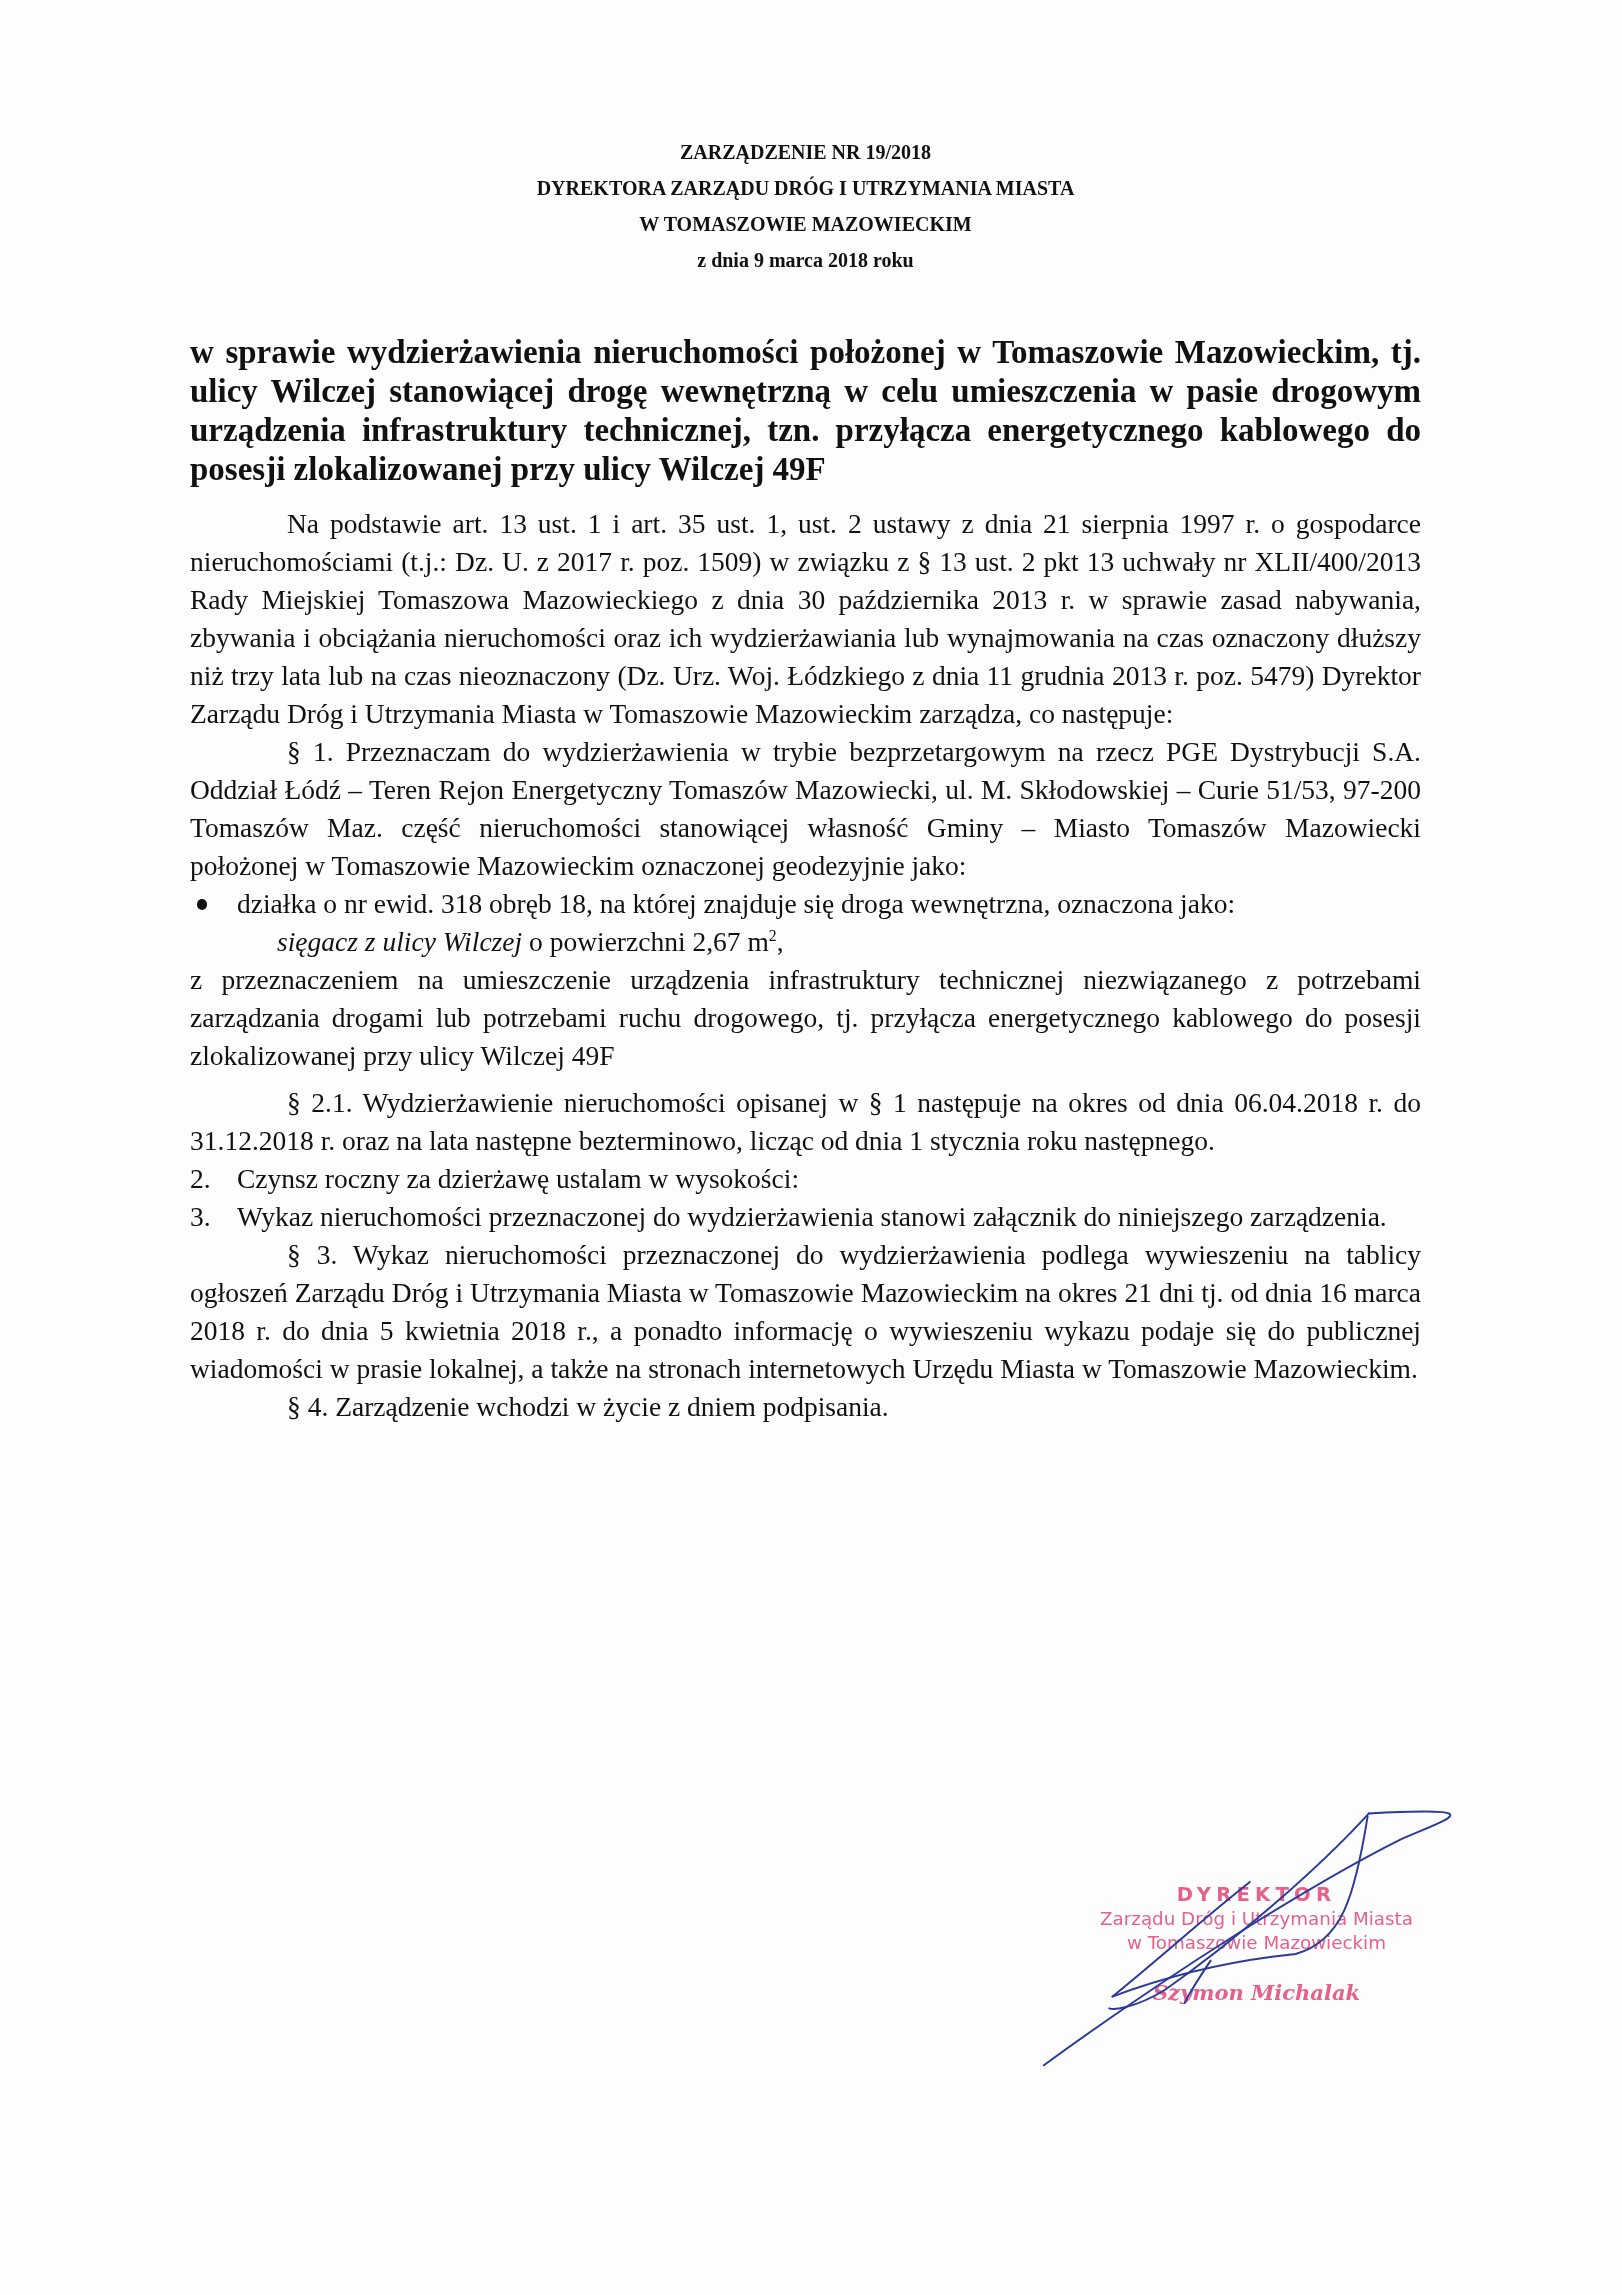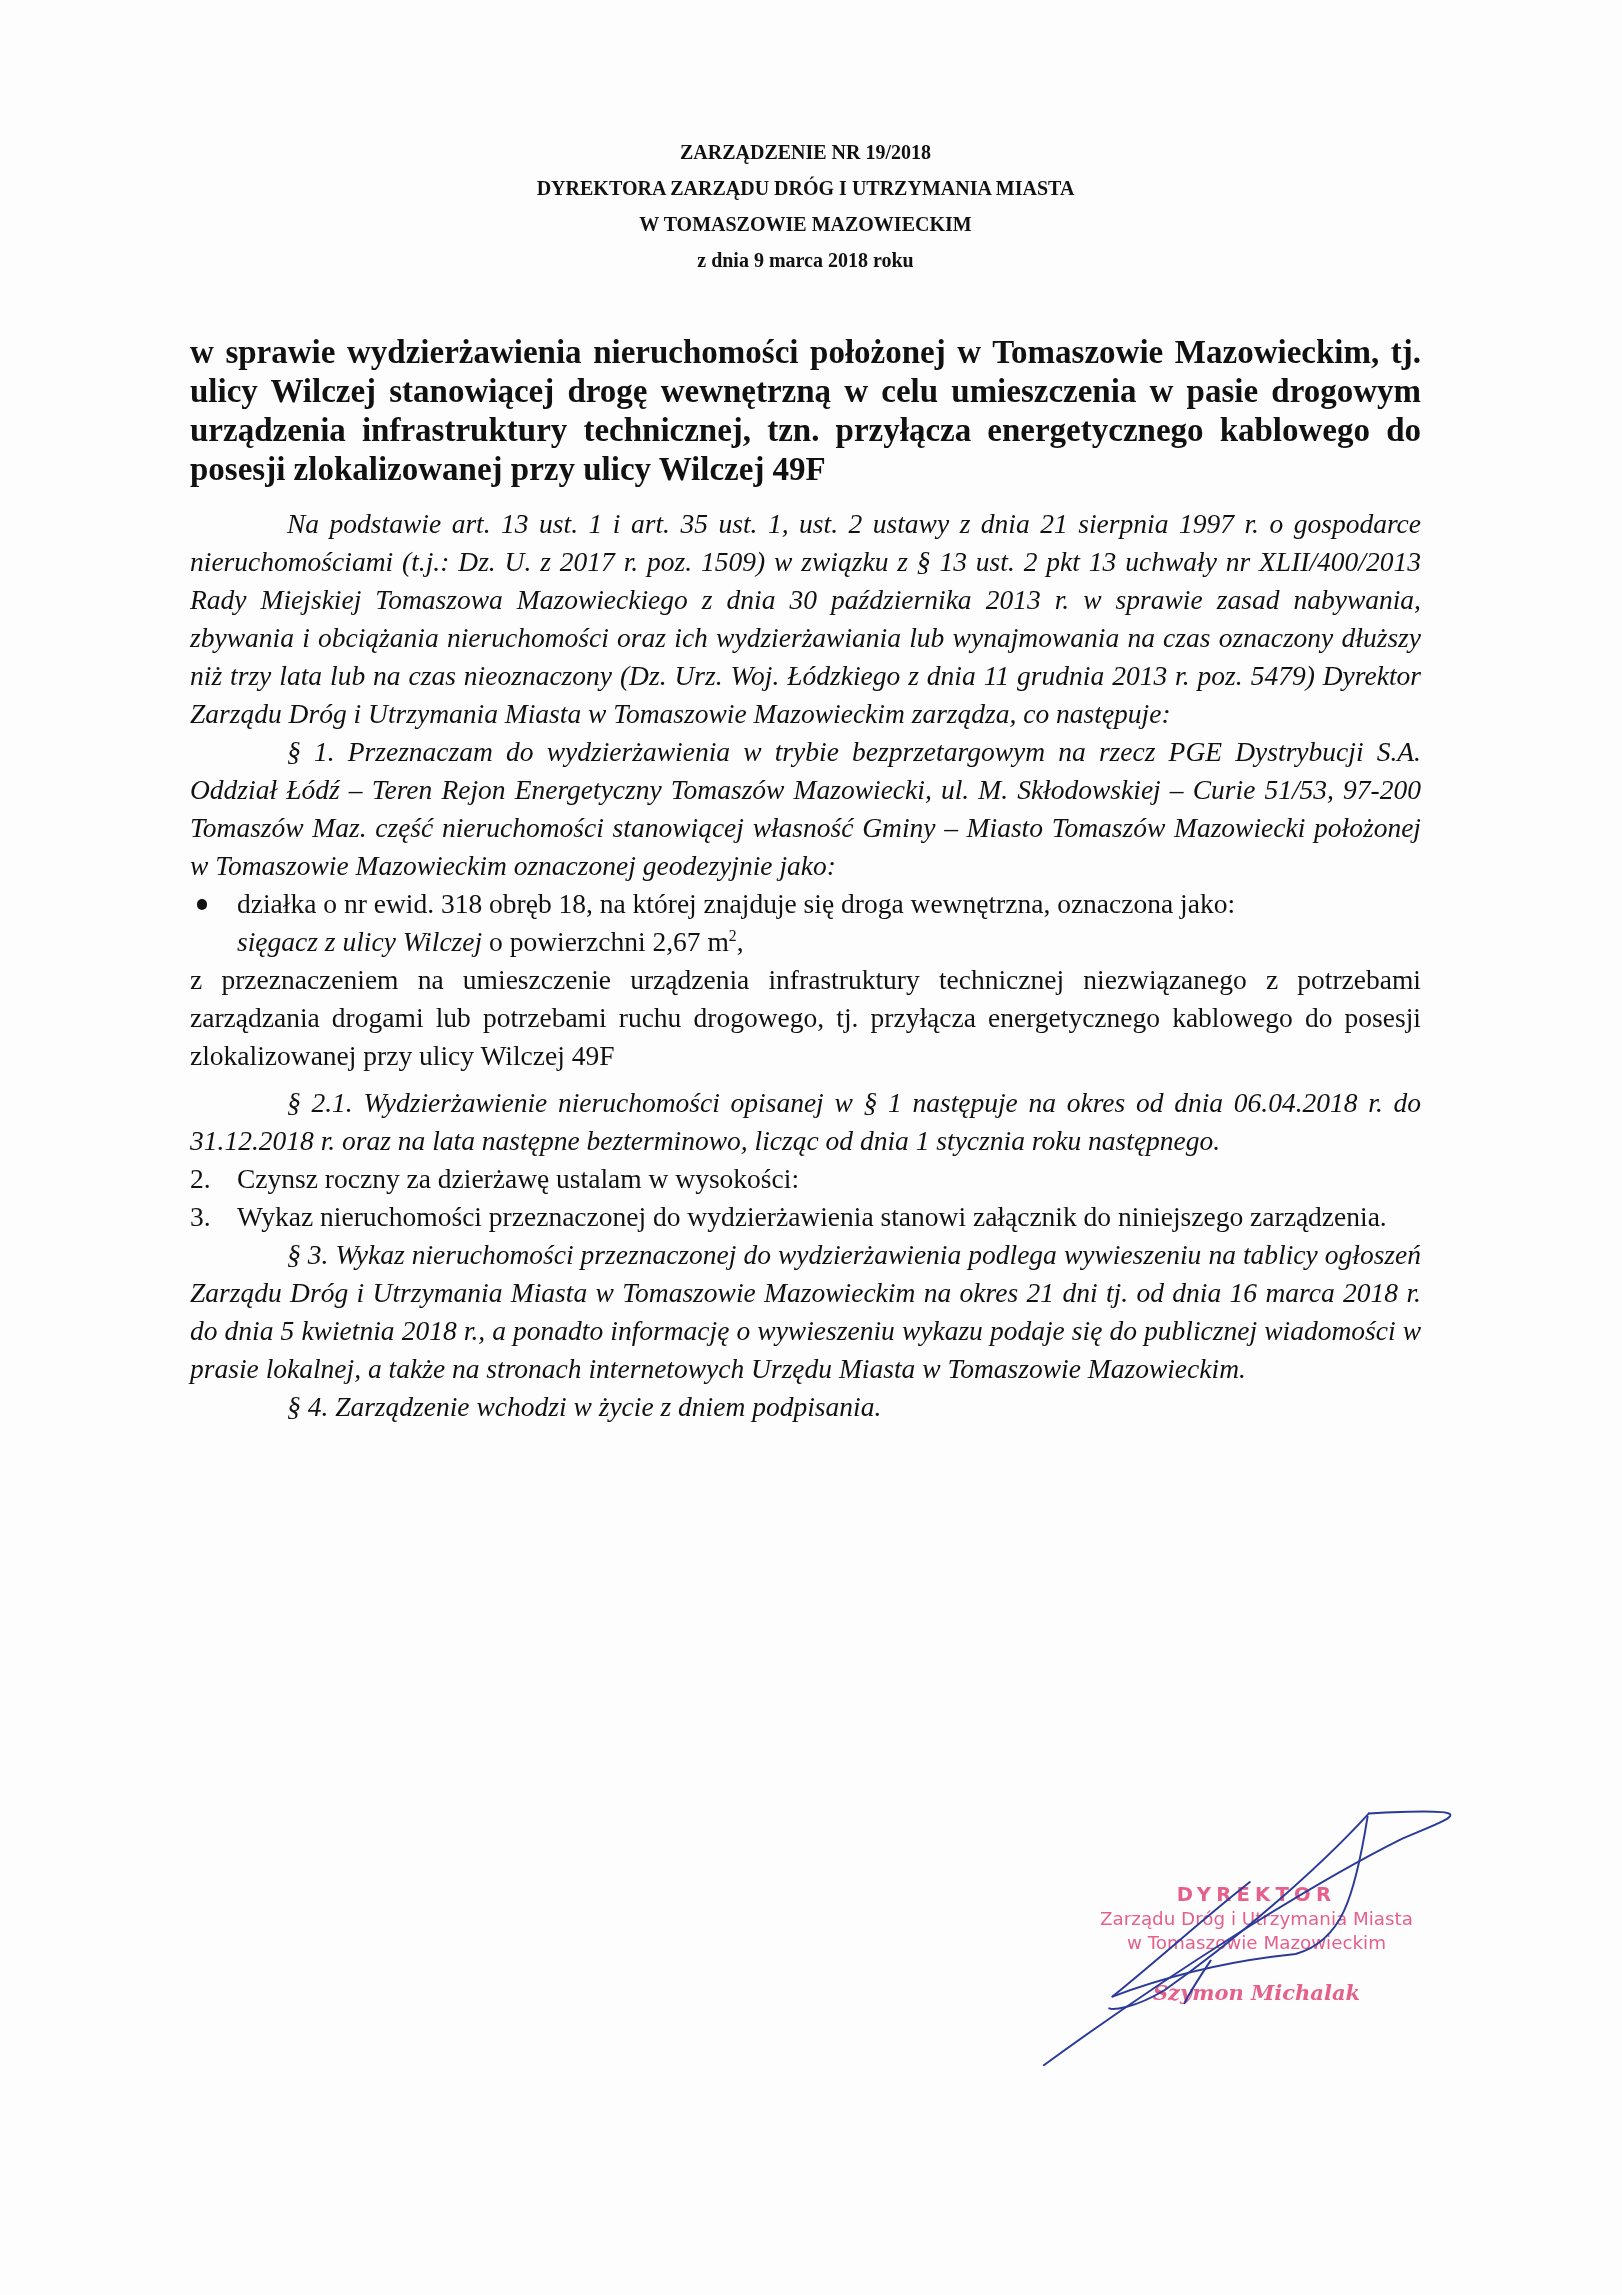--- a/index.html
+++ b/index.html
@@ -20,32 +20,32 @@
   .subject {
     position: absolute; left: 0; top: 333px; width: 1231px;
     font-weight: bold; font-size: 33px; line-height: 39px;
     text-align: justify; text-align-last: left;
   }
   .body {
     position: absolute; left: 0; top: 505px; width: 1231px;
     font-size: 27.5px; line-height: 38px;
   }
   p { margin: 0; text-align: justify; }
-  .indent { text-indent: 97px; font-style: italic; }
+  .indent { text-indent: 97px; }
   .gap-s { margin-top: 9.2px; }
   .gap-m { }
   .bullet { position: relative; padding-left: 47px; }
   .bullet .dot {
     position: absolute; left: 6.5px; top: 14.4px; width: 10.5px; height: 10.5px;
     border-radius: 50%; background: #111;
   }
   .numbered { position: relative; padding-left: 47px; }
   .numbered .num { position: absolute; left: 0; top: 0; }
   .sub { padding-left: 47px; }
-  .ital { font-style: italic; }
+  .ital { font-style: italic; margin-left: 40px; }
   sup { font-size: 15.7px; line-height: 0; }
   .stamp {
     position: absolute; left: 1073px; top: 1882px; width: 367px;
     text-align: center; color: #e6608c;
     font-family: "DejaVu Sans", "Liberation Sans", sans-serif;
   }
   .stamp .role { font-size: 19.6px; letter-spacing: 5.2px; font-weight: bold; line-height: 25px; }
   .stamp .org { font-size: 18.3px; line-height: 23.6px; }
   .stamp .name {
     margin-top: 26px; font-size: 21px; font-style: italic; font-weight: bold;

